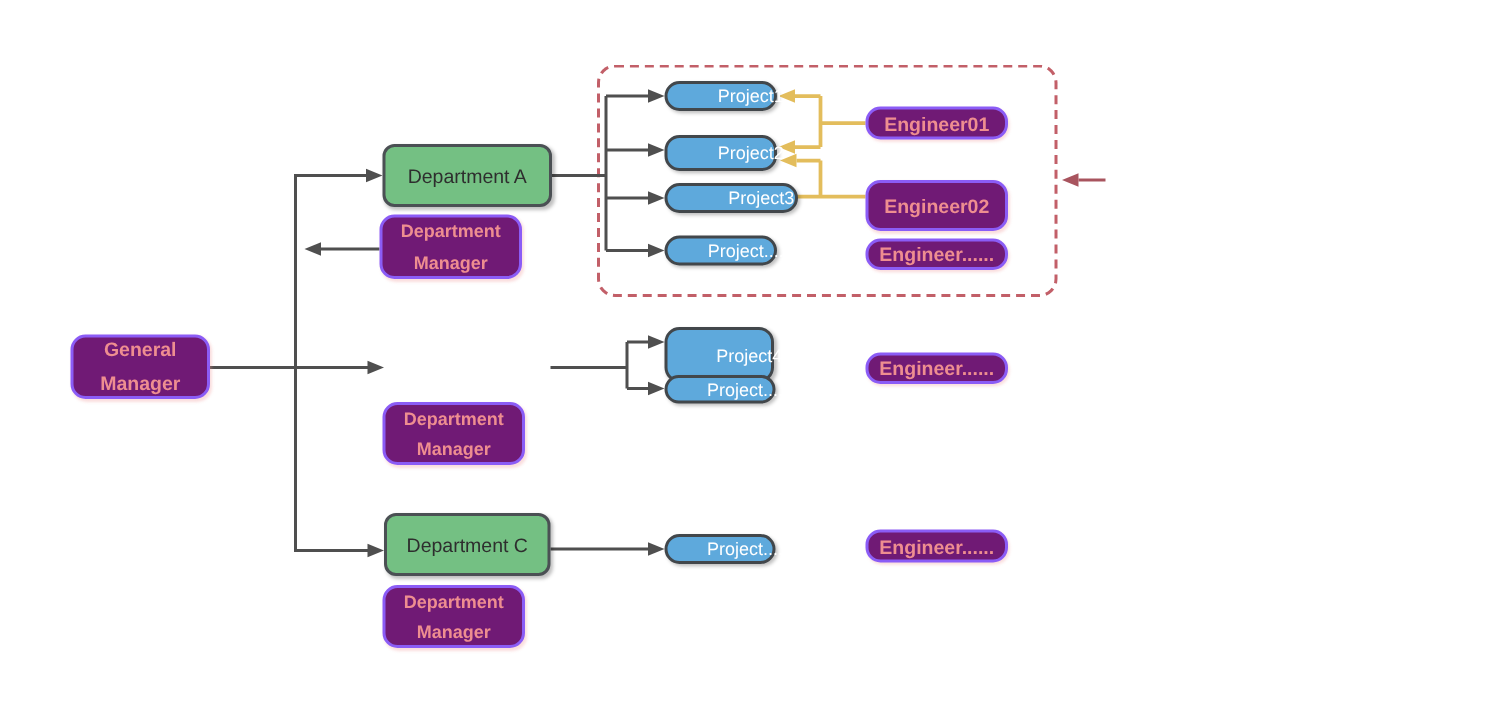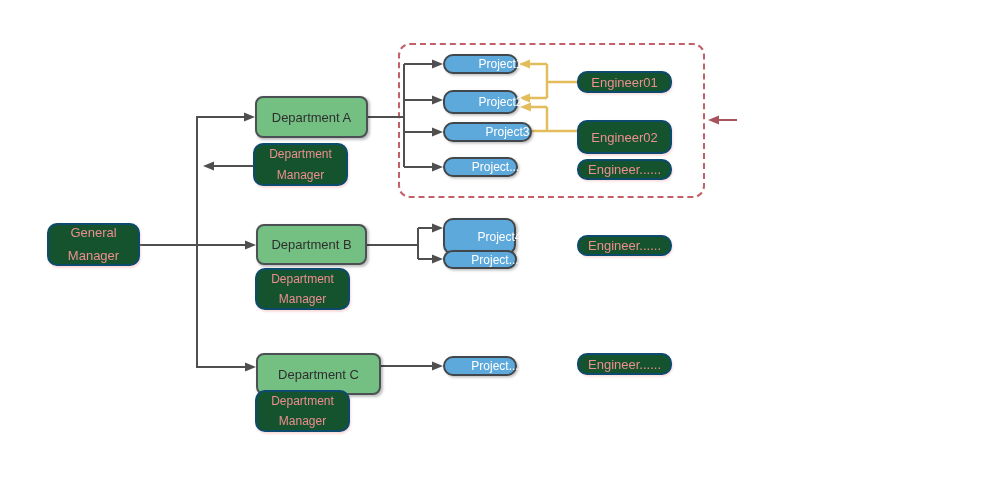--- a/index.html
+++ b/index.html
@@ -21,23 +21,24 @@
     color:#2e2e2e;font-size:13px;
     box-shadow:1.5px 1.5px 2.5px rgba(0,0,0,0.25);
   }
   .project{
     background:#5ea9dc;border:2px solid #42474b;border-radius:10px;
     color:#ffffff;font-size:12px;
     box-shadow:1.5px 1.5px 2.5px rgba(0,0,0,0.25);
     padding-left:40px;
   }
   .pink{
-    background:#14532d;border:2px solid #0c4a6e;border-radius:10px;
+    background:#701a75;border:2px solid #8b5cf6;border-radius:10px;
     color:#ee8e90;font-size:12px;line-height:1.7;
     box-shadow:1px 1.5px 2px rgba(240,144,143,0.30);
+    font-weight:bold;
   }
   .engineer{font-size:13px;line-height:1;}
   .dashed-region{
     position:absolute;box-sizing:border-box;z-index:0;
     border:2px dashed #c25f68;border-radius:12px;background:transparent;
   }
   .annotation-label{
     position:absolute;z-index:2;
     color:#b15a63;font-size:13.5px;line-height:16px;
   }
@@ -108,24 +109,23 @@
       <line x1="737" y1="120" x2="719" y2="120"></line>
     </g>
     <polygon points="708,120 719,115.5 719,124.5" fill="#a8545e"></polygon>
   </svg>
 
   <div class="box pink" style="left:47px;top:223px;width:93px;height:43px;font-size:13px">General Manager</div>
 
   <div class="box dept" style="left:255px;top:96px;width:113px;height:42px">Department A</div>
   <div class="box pink" style="left:253px;top:143px;width:95px;height:43px">Department Manager</div>
 
-  <div class="box dept" style="left:256px;top:224px;width:111px;height:41px">Department B</div>
   <div class="box pink" style="left:255px;top:268px;width:95px;height:42px">Department Manager</div>
 
-  <div class="box dept" style="left:256px;top:353px;width:125px;height:42px">Department C</div>
+  <div class="box dept" style="left:256px;top:342px;width:111px;height:42px">Department C</div>
   <div class="box pink" style="left:255px;top:390px;width:95px;height:42px">Department Manager</div>
 
   <div class="box project" style="left:443px;top:54px;width:75px;height:20px">Project1</div>
   <div class="box project" style="left:443px;top:90px;width:75px;height:24px">Project2</div>
   <div class="box project" style="left:443px;top:122px;width:89px;height:20px">Project3</div>
   <div class="box project" style="left:443px;top:157px;width:75px;height:20px">Project......</div>
 
   <div class="box project" style="left:443px;top:218px;width:73px;height:37px">Project4</div>
   <div class="box project" style="left:443px;top:250px;width:74px;height:19px">Project......</div>
 

